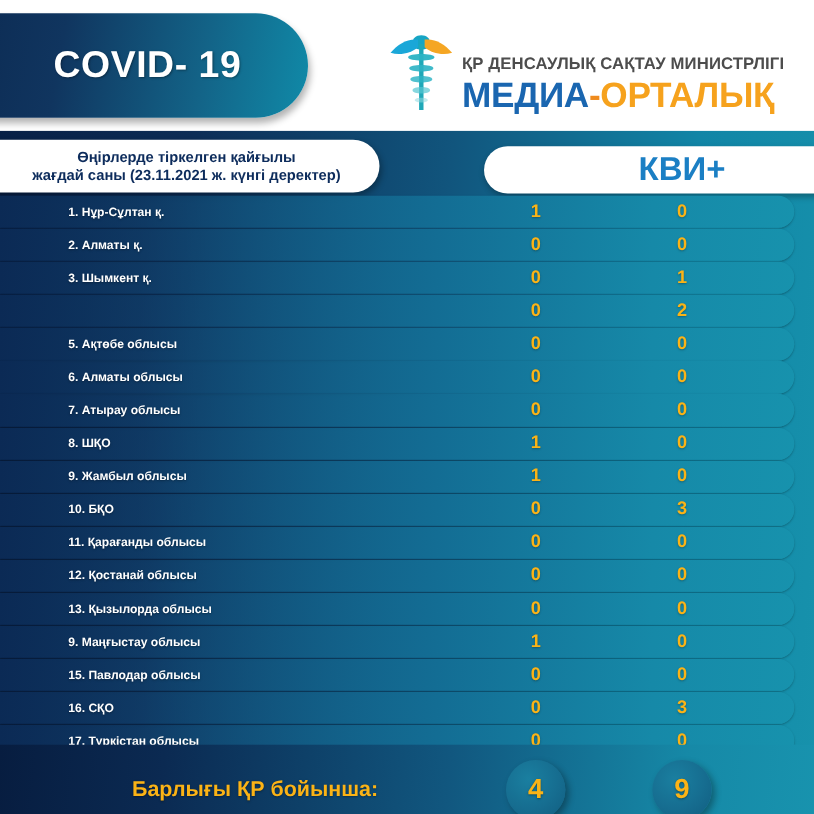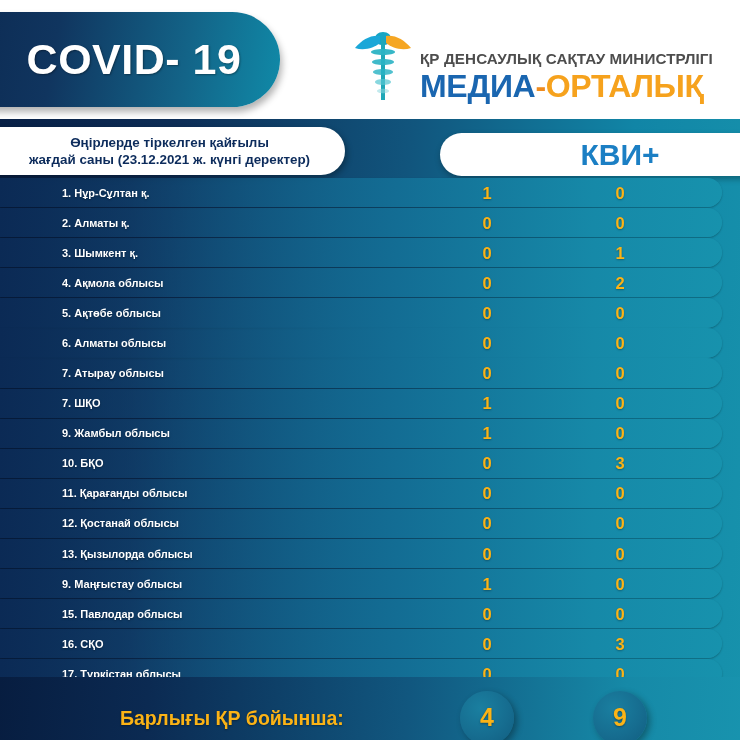--- a/index.html
+++ b/index.html
@@ -34,21 +34,21 @@
     border-radius: 0 52px 52px 0;
     background: linear-gradient(100deg, #0c2a52 0%, #10355f 30%, #136488 70%, #108aa8 100%);
     box-shadow: 2px 5px 7px rgba(0,0,0,0.30);
     display: flex;
     flex-direction: column;
     align-items: center;
     justify-content: center;
   }
   .title-badge .line1 {
     color: #ffffff;
-    font-size: 43px;
+    font-size: 34px;
     font-weight: bold;
     letter-spacing: 0.5px;
     line-height: 1.02;
     margin-left: 28px;
     text-shadow: 1px 1px 2px rgba(0,0,0,0.35);
   }
   .title-badge .line2 {
     color: #ffffff;
     font-size: 29px;
     font-weight: bold;
@@ -248,21 +248,21 @@
         <div class="logo-line1">ҚР ДЕНСАУЛЫҚ САҚТАУ МИНИСТРЛІГІ</div>
         <div class="logo-line2"><span class="logo-media">МЕДИА</span><span class="logo-dash">-</span><span class="logo-orta">ОРТАЛЫҚ</span></div>
       </div>
     </div>
   </div>
 
   <div class="body-band"></div>
 
   <div class="subtitle-pill">
     <div>Өңірлерде тіркелген қайғылы</div>
-    <div>жағдай саны (23.12.2021 ж. күнгі деректер)</div>
+    <div>жағдай саны (23.11.2021 ж. күнгі деректер)</div>
   </div>
 
   <div class="header-pill">
     <div class="h h-pos">КВИ+</div>
   </div>
 
   <div class="rows" id="rows-container">
       <div class="row">
         <div class="label">1. Нұр-Сұлтан қ.</div>
         <div class="val v-neg">1</div>
@@ -272,41 +272,40 @@
         <div class="label">2. Алматы қ.</div>
         <div class="val v-neg">0</div>
         <div class="val v-pos">0</div>
       </div>
       <div class="row">
         <div class="label">3. Шымкент қ.</div>
         <div class="val v-neg">0</div>
         <div class="val v-pos">1</div>
       </div>
       <div class="row">
-        <div class="label">4. Ақмола облысы</div>
         <div class="val v-neg">0</div>
         <div class="val v-pos">2</div>
       </div>
       <div class="row">
         <div class="label">5. Ақтөбе облысы</div>
         <div class="val v-neg">0</div>
         <div class="val v-pos">0</div>
       </div>
       <div class="row">
         <div class="label">6. Алматы облысы</div>
         <div class="val v-neg">0</div>
         <div class="val v-pos">0</div>
       </div>
       <div class="row">
         <div class="label">7. Атырау облысы</div>
         <div class="val v-neg">0</div>
         <div class="val v-pos">0</div>
       </div>
       <div class="row">
-        <div class="label">7. ШҚО</div>
+        <div class="label">8. ШҚО</div>
         <div class="val v-neg">1</div>
         <div class="val v-pos">0</div>
       </div>
       <div class="row">
         <div class="label">9. Жамбыл облысы</div>
         <div class="val v-neg">1</div>
         <div class="val v-pos">0</div>
       </div>
       <div class="row">
         <div class="label">10. БҚО</div>

